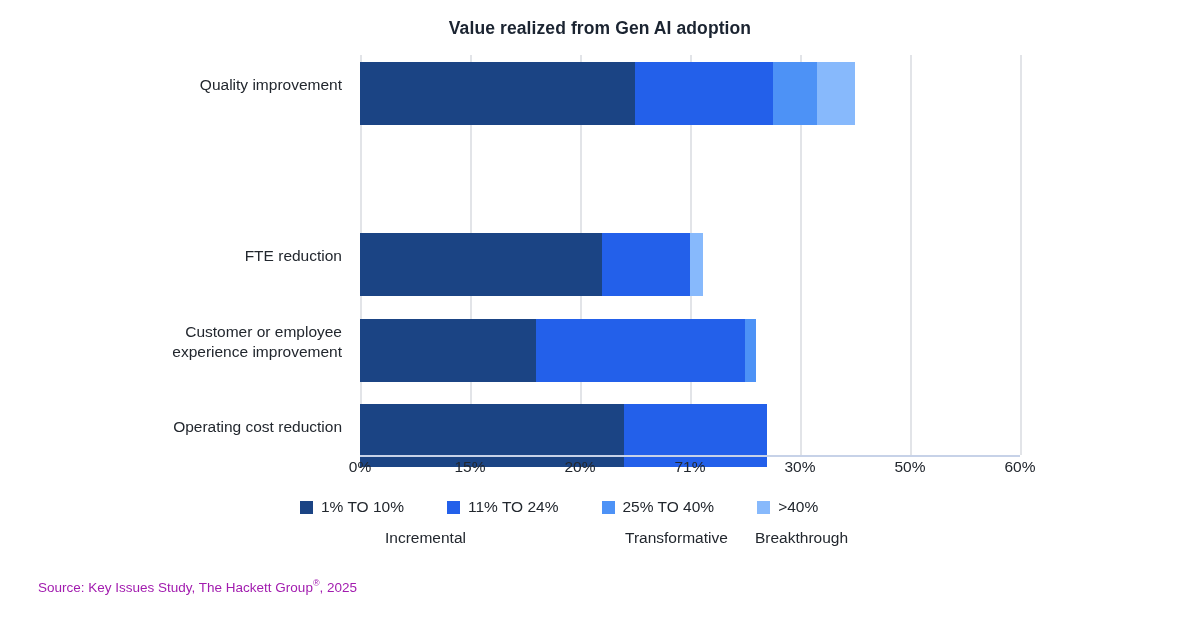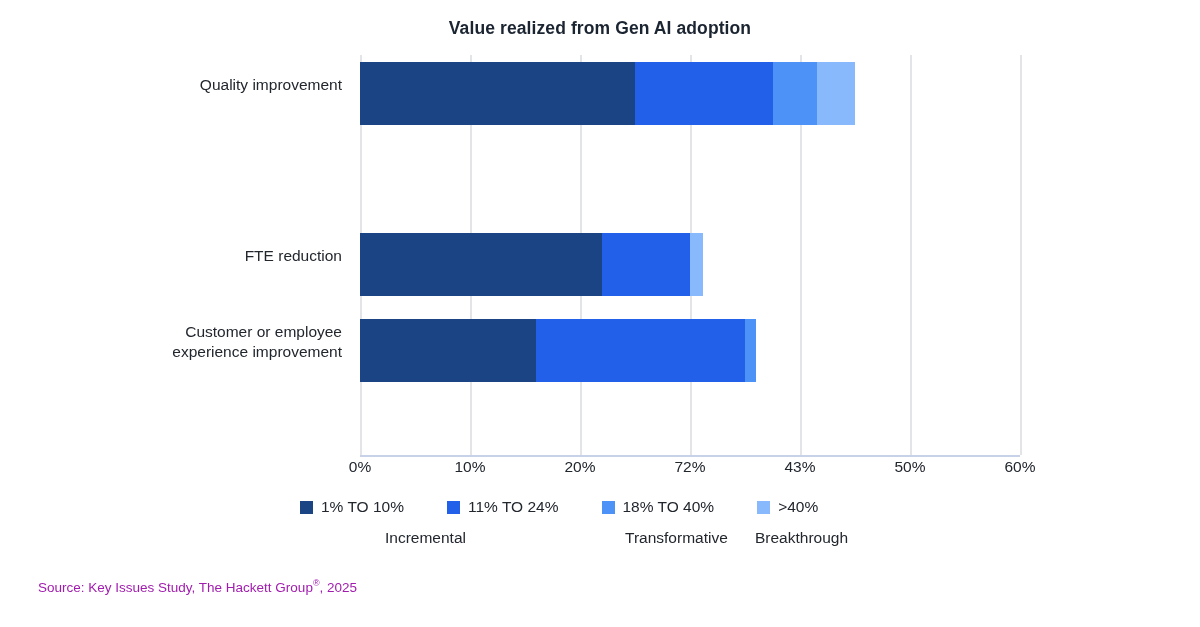--- a/index.html
+++ b/index.html
@@ -187,47 +187,54 @@
           <div class="seg" title="25% TO 40%: 1%" style="width: 11px; background: rgb(77, 146, 246);"></div>
         </div>
         <div class="bar-row" style="top: 178px;">
           <div class="cat-wrap">
             <div class="cat-text">FTE reduction</div>
           </div>
           <div class="seg" title="1% TO 10%: 22%" style="width: 242px; background: rgb(27, 68, 132);"></div>
           <div class="seg" title="11% TO 24%: 8%" style="width: 88px; background: rgb(35, 96, 234);"></div>
           <div class="seg" title="&gt;40%: 1.2%" style="width: 13.2px; background: rgb(135, 185, 252);"></div>
         </div>
+        <div class="bar-row" style="top: 349px;">
+          <div class="cat-wrap">
+            <div class="cat-text">Operating cost reduction</div>
+          </div>
+          <div class="seg" title="1% TO 10%: 24%" style="width: 264px; background: rgb(27, 68, 132);"></div>
+          <div class="seg" title="11% TO 24%: 13%" style="width: 143px; background: rgb(35, 96, 234);"></div>
+        </div>
       </div>
   </div>
 
   <div class="axis-line"></div>
   <div id="ticklabels">
       <div class="tick-label" style="left: 360px;">0%</div>
-      <div class="tick-label" style="left: 470px;">10%</div>
+      <div class="tick-label" style="left: 470px;">15%</div>
       <div class="tick-label" style="left: 580px;">20%</div>
-      <div class="tick-label" style="left: 690px;">72%</div>
-      <div class="tick-label" style="left: 800px;">43%</div>
+      <div class="tick-label" style="left: 690px;">71%</div>
+      <div class="tick-label" style="left: 800px;">30%</div>
       <div class="tick-label" style="left: 910px;">50%</div>
       <div class="tick-label" style="left: 1020px;">60%</div>
     </div>
 
   <div class="legend">
     <div class="legend-items" id="legenditems">
         <div class="legend-item">
           <span class="legend-swatch" style="background: rgb(27, 68, 132);"></span>
           <span class="legend-text">1% TO 10%</span>
         </div>
         <div class="legend-item">
           <span class="legend-swatch" style="background: rgb(35, 96, 234);"></span>
           <span class="legend-text">11% TO 24%</span>
         </div>
         <div class="legend-item">
           <span class="legend-swatch" style="background: rgb(77, 146, 246);"></span>
-          <span class="legend-text">18% TO 40%</span>
+          <span class="legend-text">25% TO 40%</span>
         </div>
         <div class="legend-item">
           <span class="legend-swatch" style="background: rgb(135, 185, 252);"></span>
           <span class="legend-text">&gt;40%</span>
         </div>
       </div>
   </div>
 
   <div class="group-labels" id="grouplabels">
       <div class="group-label" style="left: 385px;">Incremental</div>

